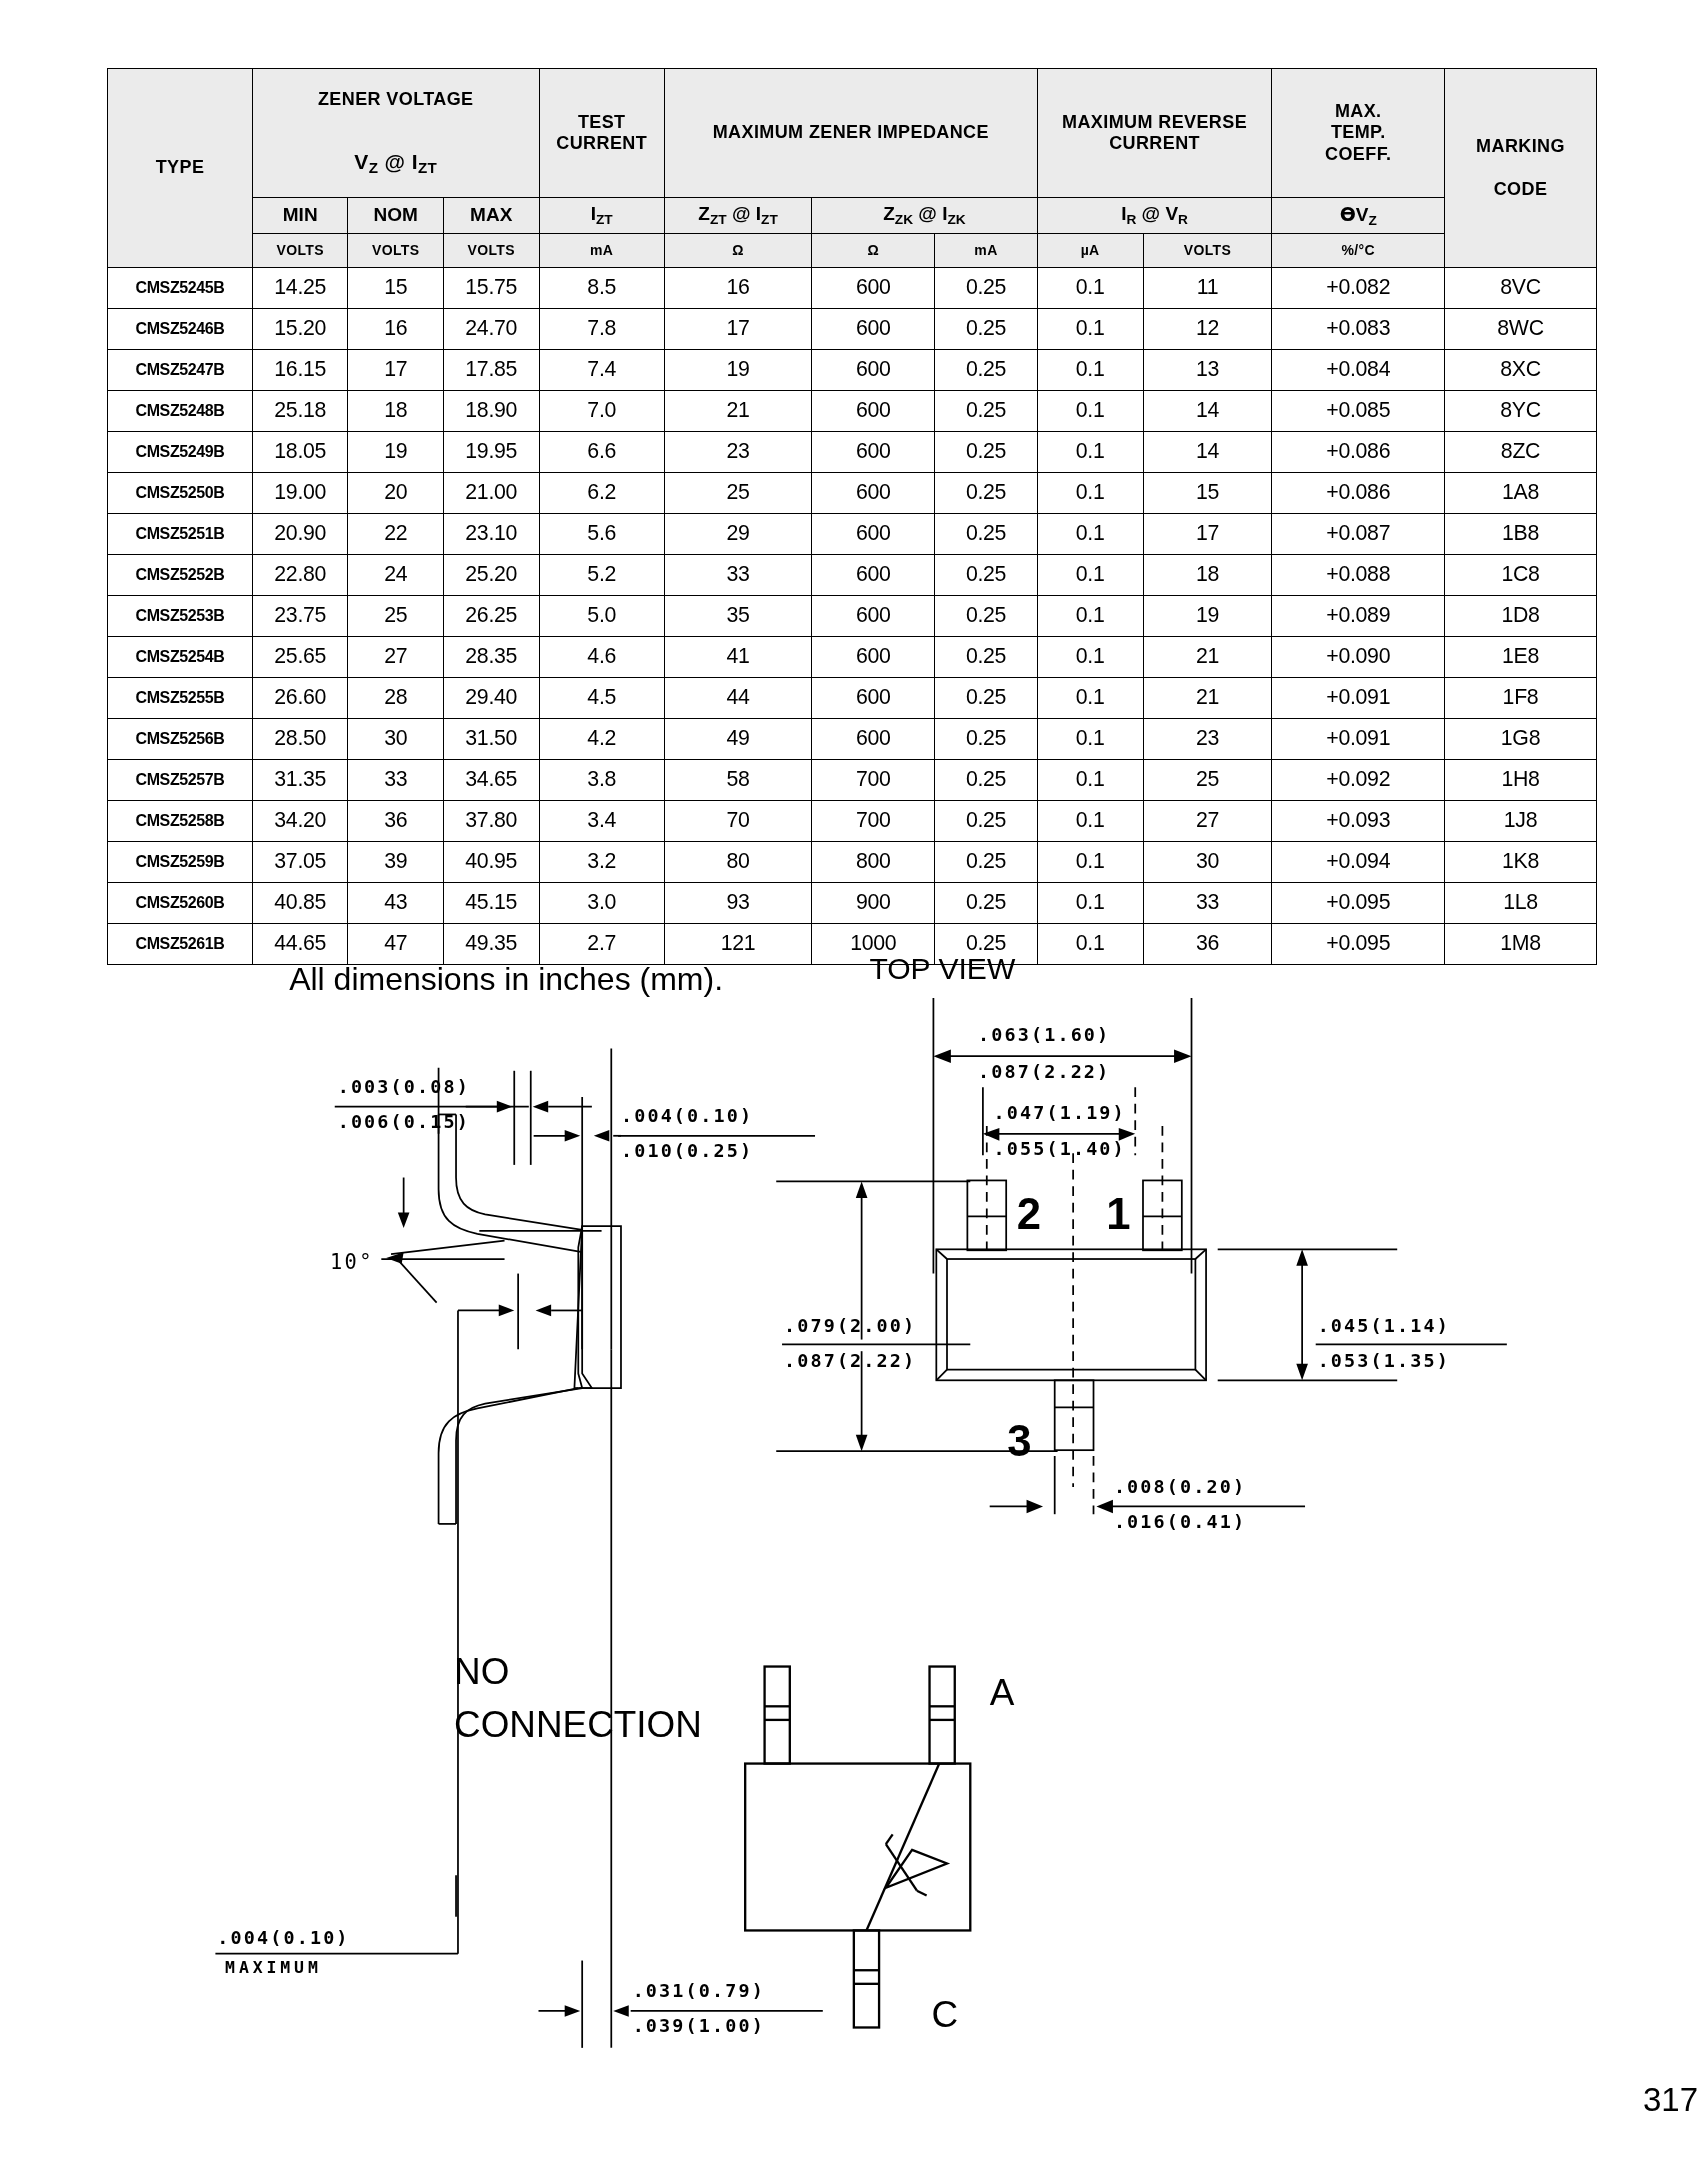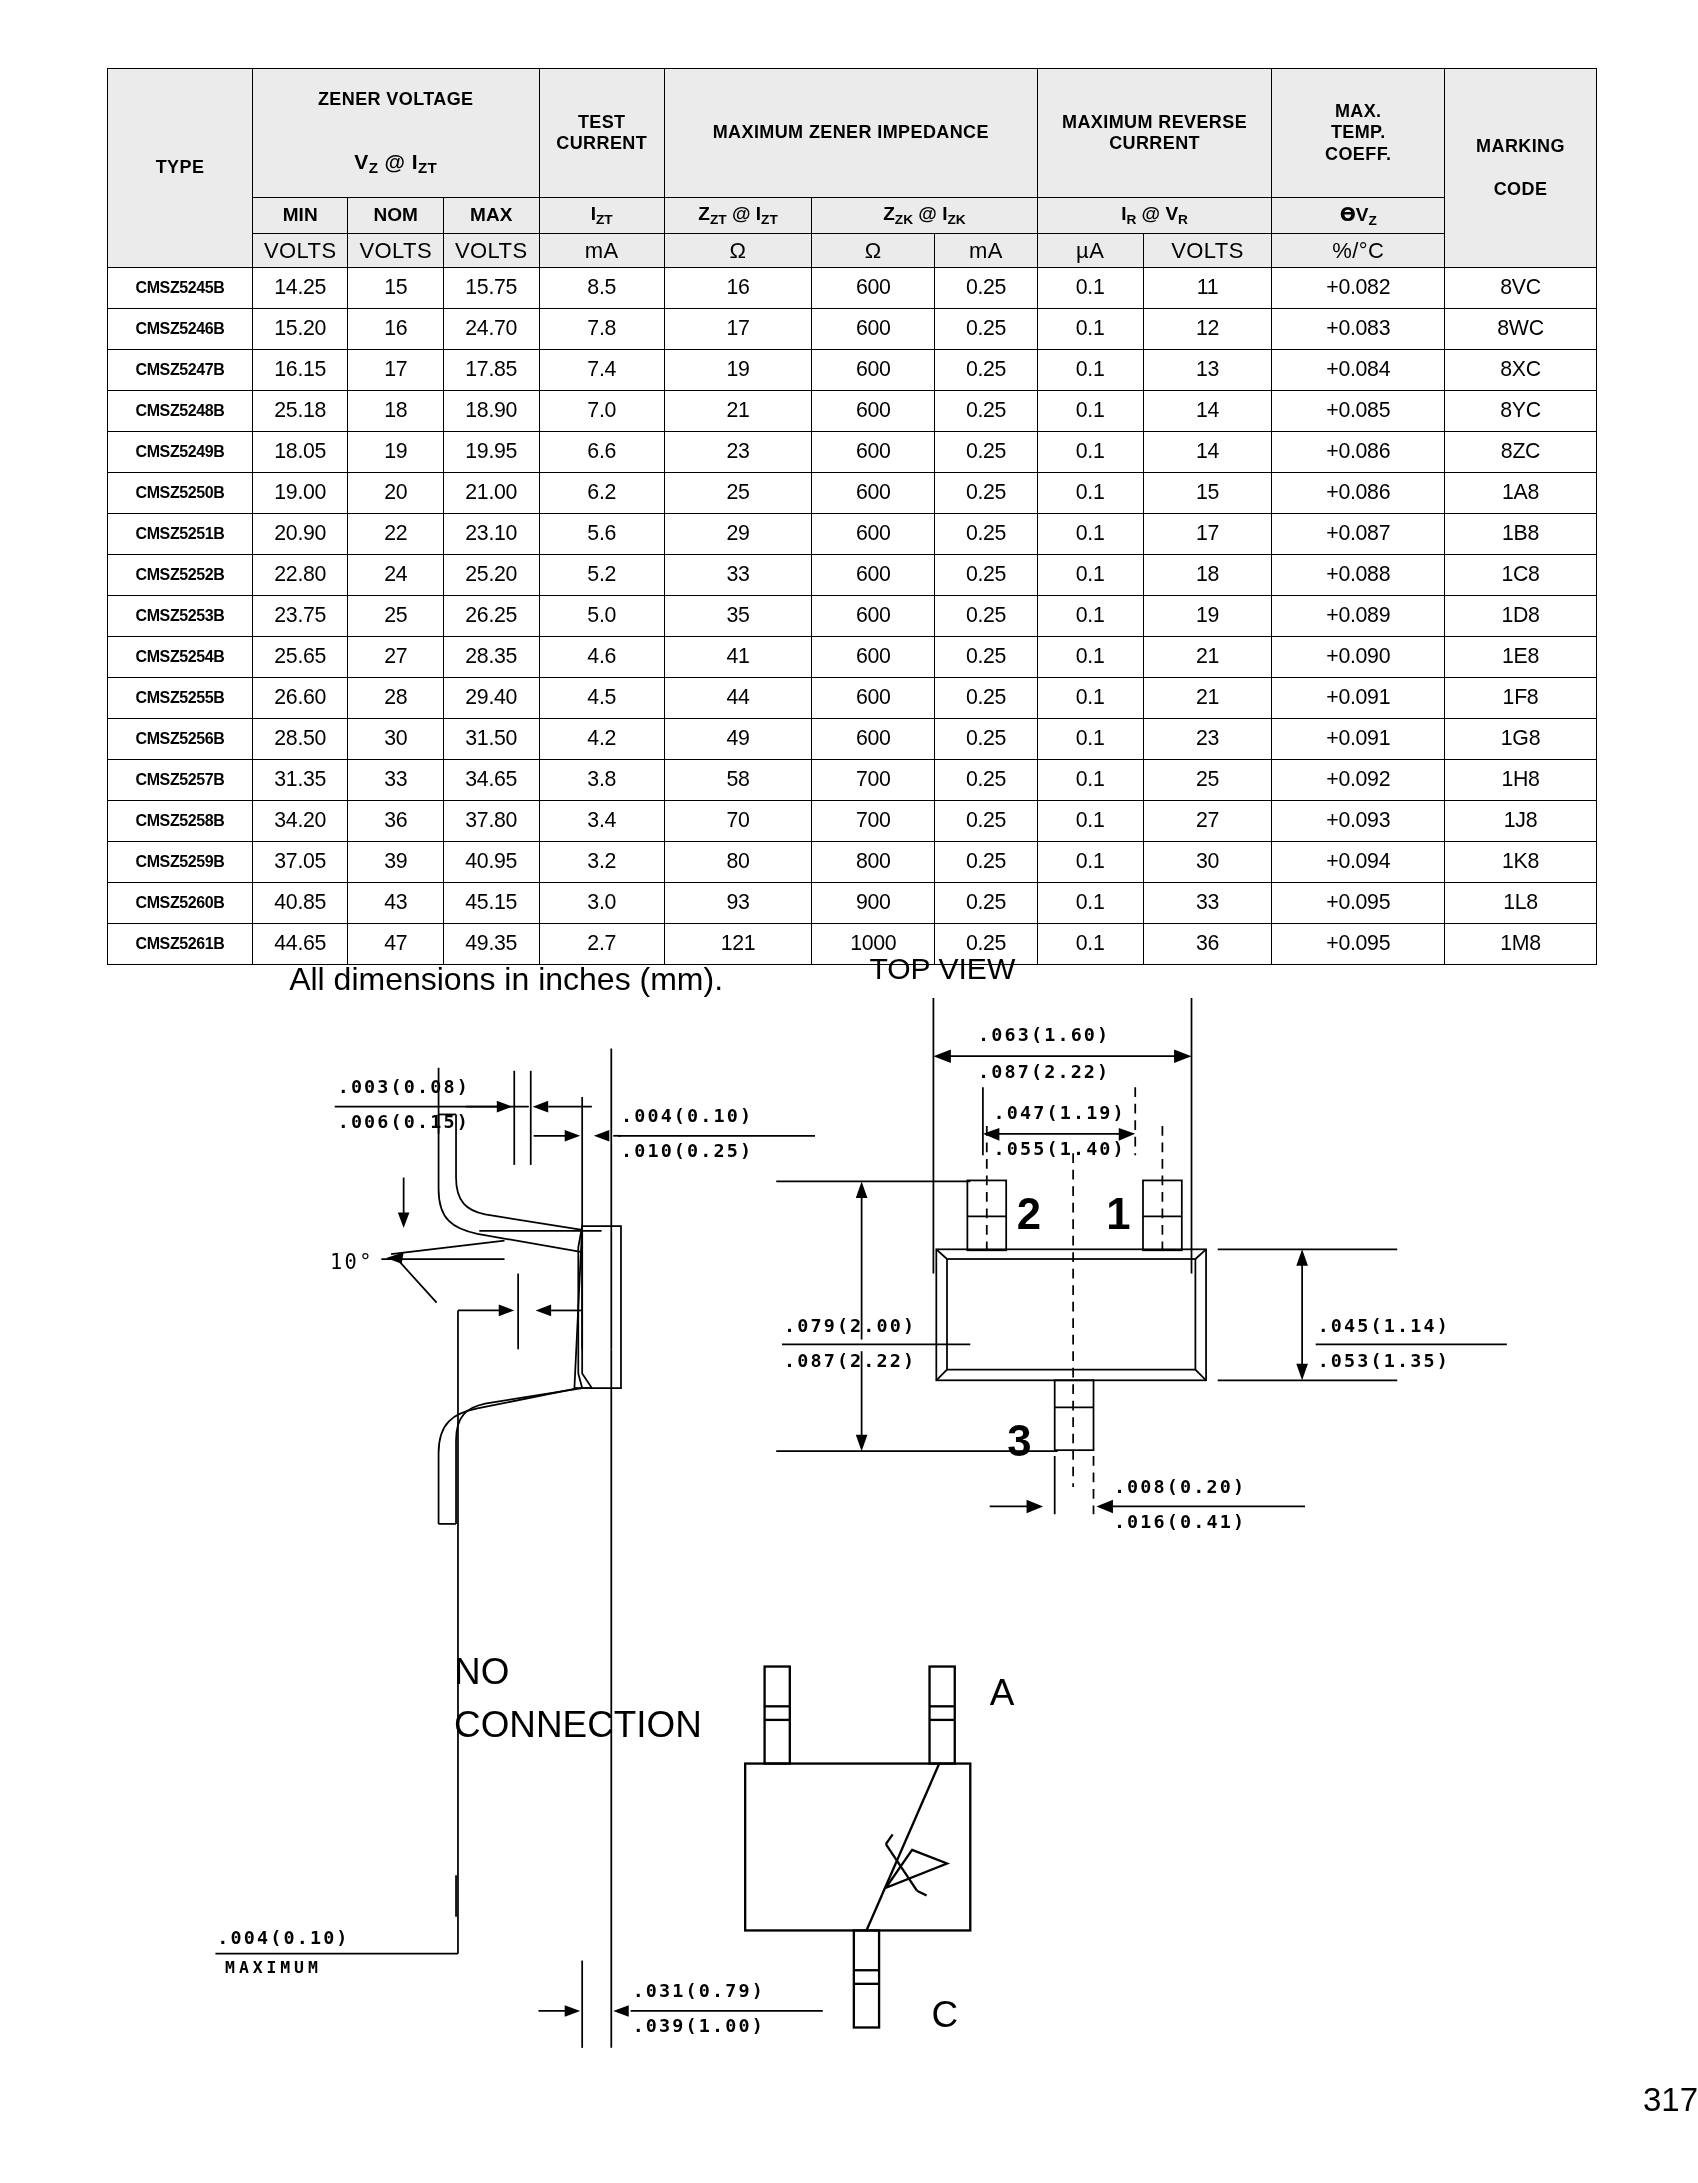--- a/index.html
+++ b/index.html
@@ -32,22 +32,22 @@
     font-weight:bold;
     font-size:18px;
     letter-spacing:0.4px;
   }
   table.spec thead th.sym{
     font-weight:bold;
     font-size:19px;
     letter-spacing:0px;
   }
   table.spec thead th.unit{
-    font-weight:normal;
-    font-size:22px;
+    font-weight:bold;
+    font-size:14px;
     height:33px;
   }
   table.spec tbody td{
     background:#fff;
     height:40px;
     font-weight:normal;
     font-size:21.3px;
     letter-spacing:-0.3px;
   }
   table.spec tbody td.type{

